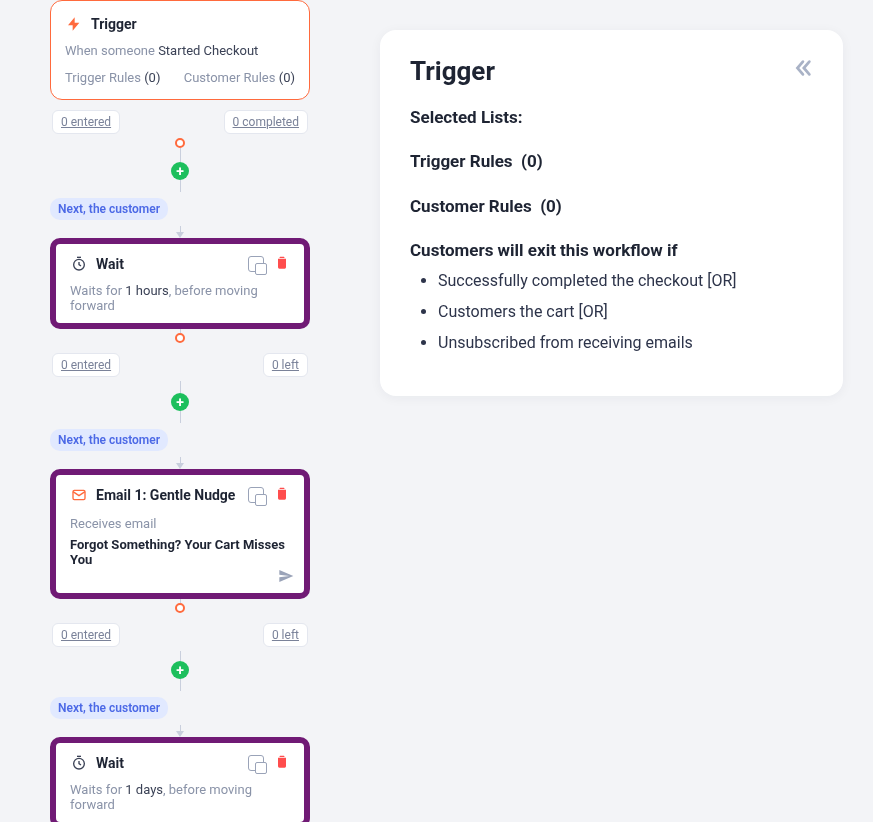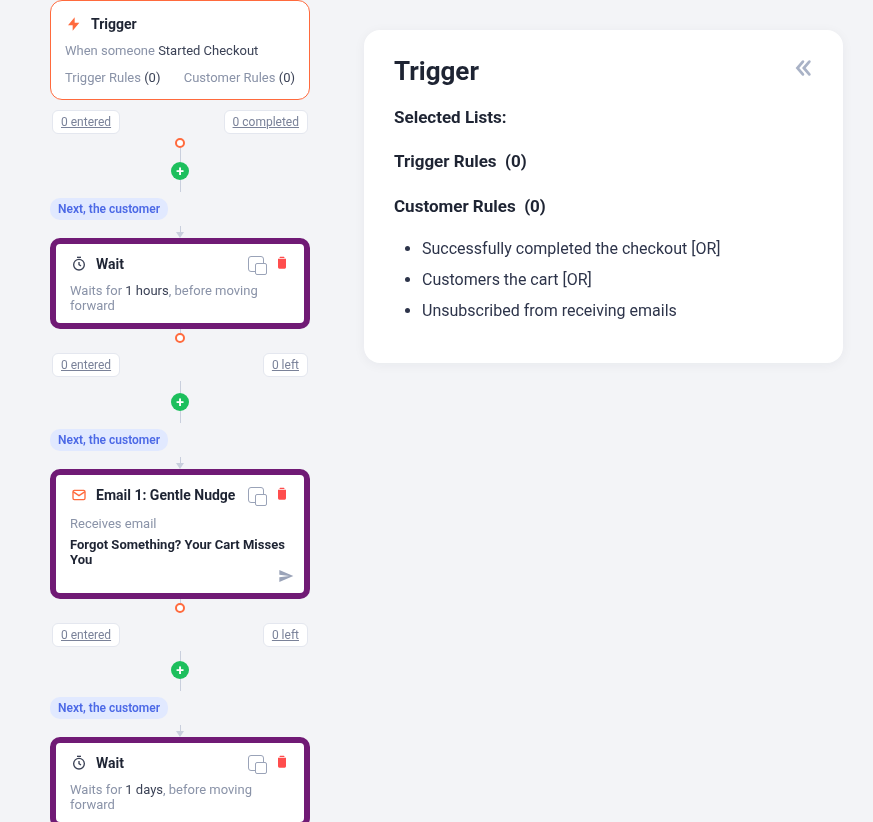--- a/index.html
+++ b/index.html
@@ -1,17 +1,17 @@
 <!DOCTYPE html>
 <html><head>
 <meta charset="utf-8">
 <style>
 * { box-sizing: border-box; margin: 0; padding: 0; }
 body { font-family: -apple-system, BlinkMacSystemFont, "Segoe UI", Roboto, Arial, sans-serif; background: #f3f4f7; color: #1e2433; font-size: 14px; }
-.wrap { display: flex; width: 873px; height: 822px; padding: 0 0 0 10px; gap: 14px; overflow: hidden; }
+.wrap { display: flex; width: 873px; height: 822px; padding: 0 0 0 10px; gap: 30px; overflow: hidden; }
 .flow-col { width: 340px; padding-top: 0; position: relative; }
 .panel-col { flex: 1; padding: 30px 30px 0 0; }
 .panel { background: #fff; border-radius: 16px; padding: 26px 30px 34px 30px; box-shadow: 0 2px 12px rgba(20,30,60,0.05); }
 .panel-head { display: flex; justify-content: space-between; align-items: center; margin-bottom: 18px; }
 .panel-title { font-size: 26px; font-weight: 700; color: #1e2433; }
 .collapse-icon { color: #a9b2c6; font-size: 24px; font-weight: 700; cursor: pointer; }
 .panel-body { font-size: 16px; color: #2d344a; line-height: 1.55; }
 .panel-body p { margin-bottom: 20px; }
 .panel-body .section { font-size: 17px; font-weight: 700; color: #1e2433; margin-bottom: 18px; }
 .panel-body ul { margin-left: 28px; margin-top: 6px; }
@@ -251,20 +251,21 @@
         </div>
       </div>
       <div class="panel-body">
         <div class="section">Selected Lists:</div>
         <div class="section">
           <span>Trigger Rules</span>&nbsp;&nbsp;<span>(0)</span>
         </div>
         <div class="section">
           <span>Customer Rules</span>&nbsp;&nbsp;<span>(0)</span>
         </div>
+        <div class="section" style="margin-bottom:4px">Customers will exit this workflow if</div>
         <ul>
           <li>Successfully completed the checkout [OR]</li>
           <li>Customers the cart [OR]</li>
           <li>Unsubscribed from receiving emails</li>
         </ul>
       </div>
     </div>
   </div>
 </div>
 

